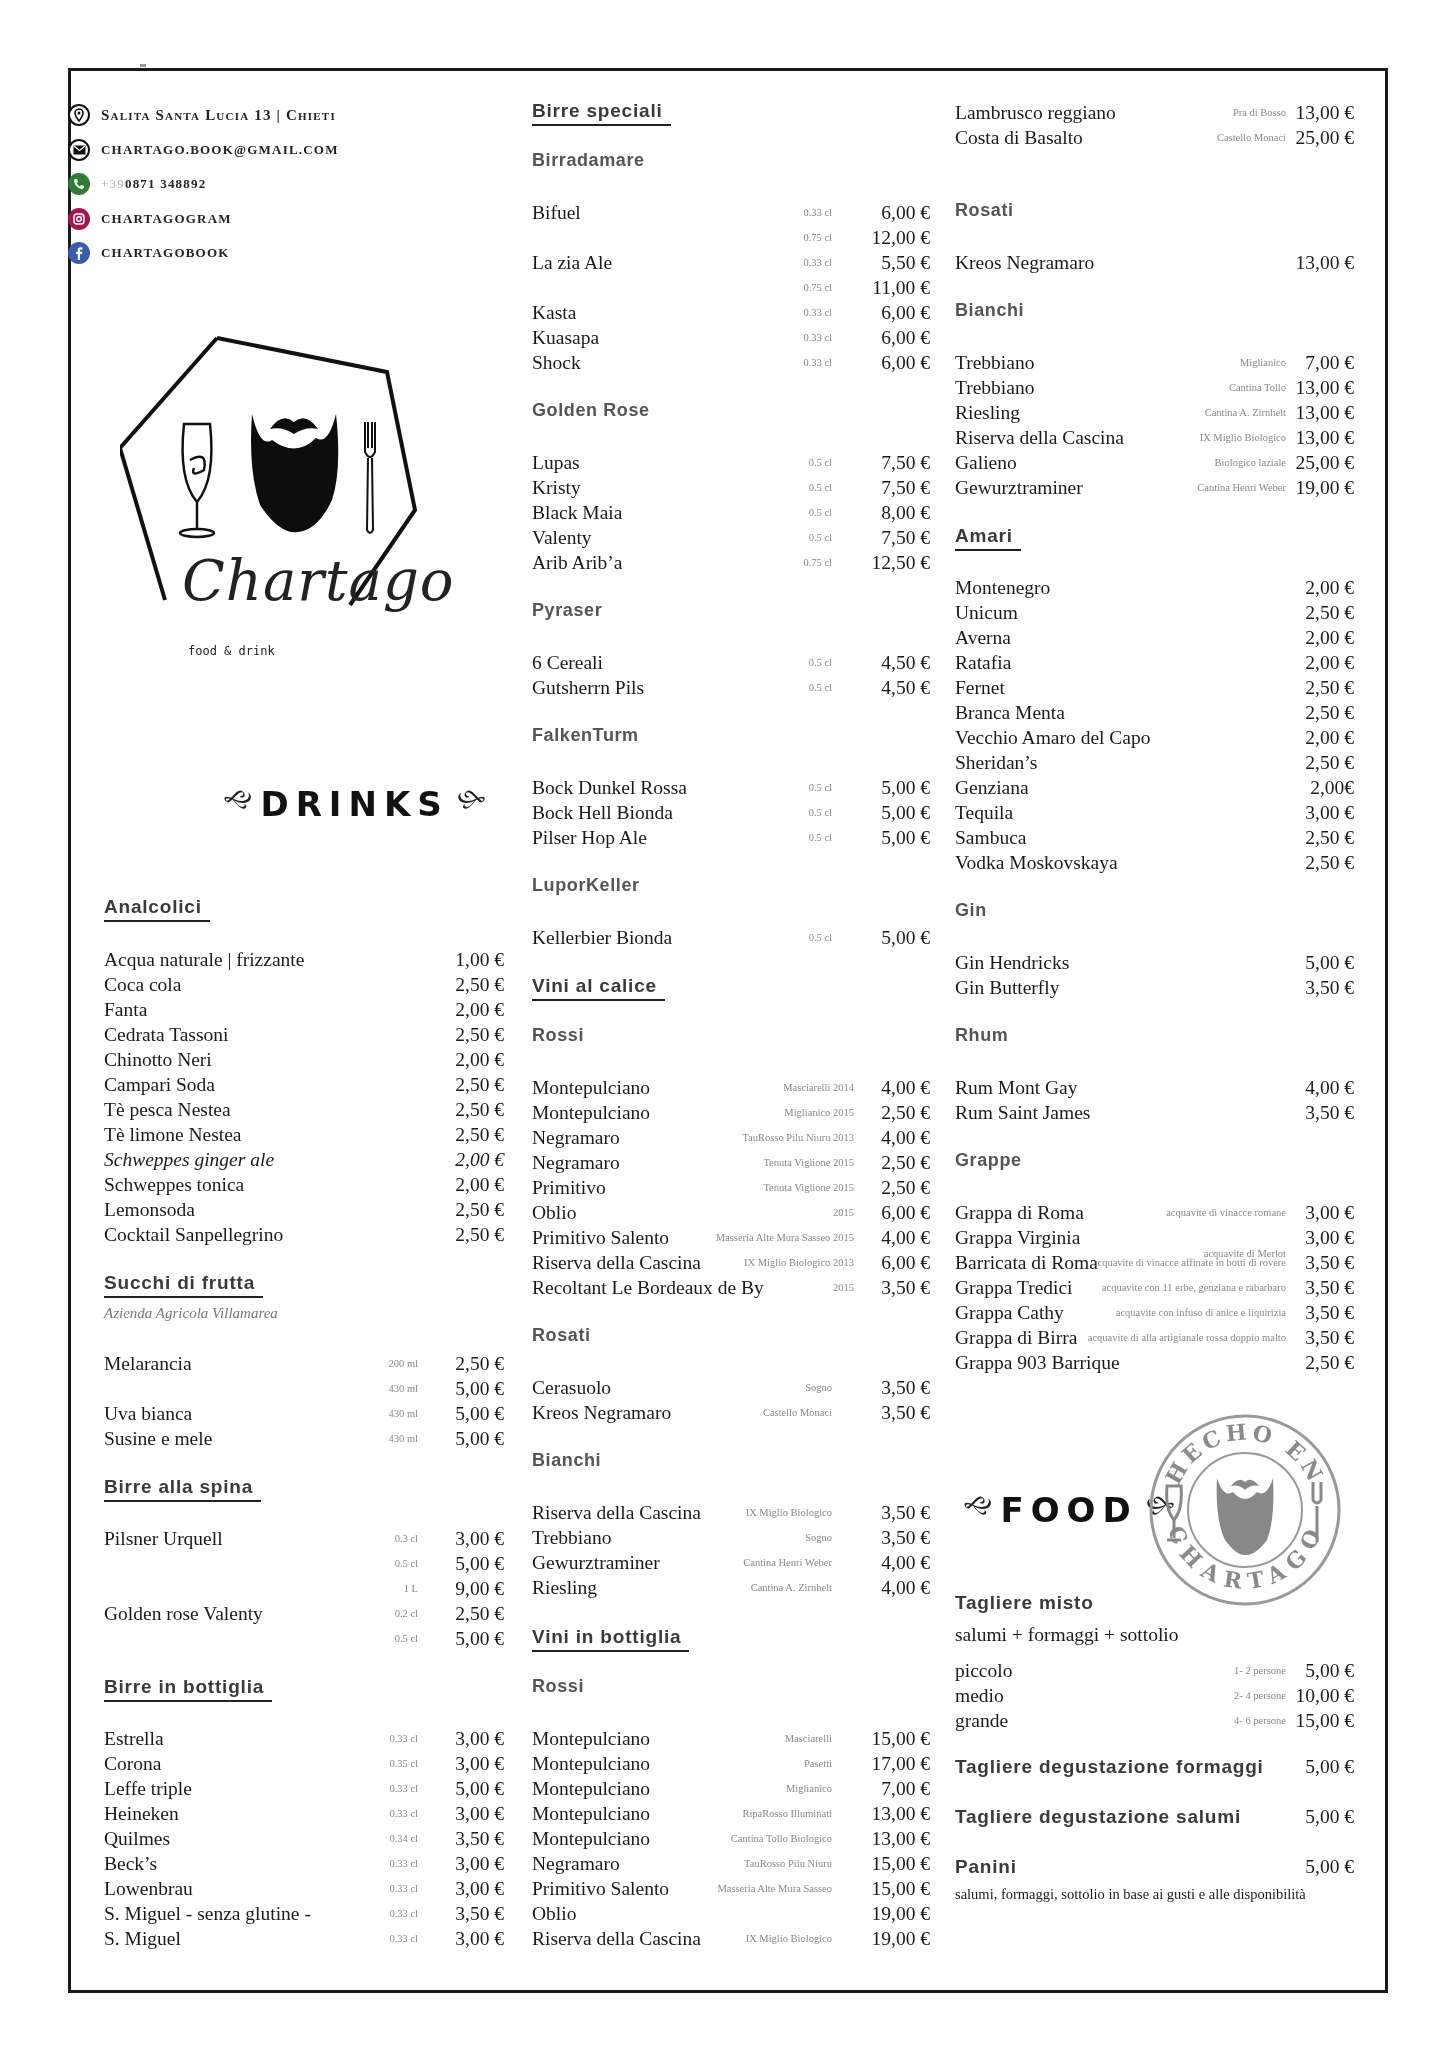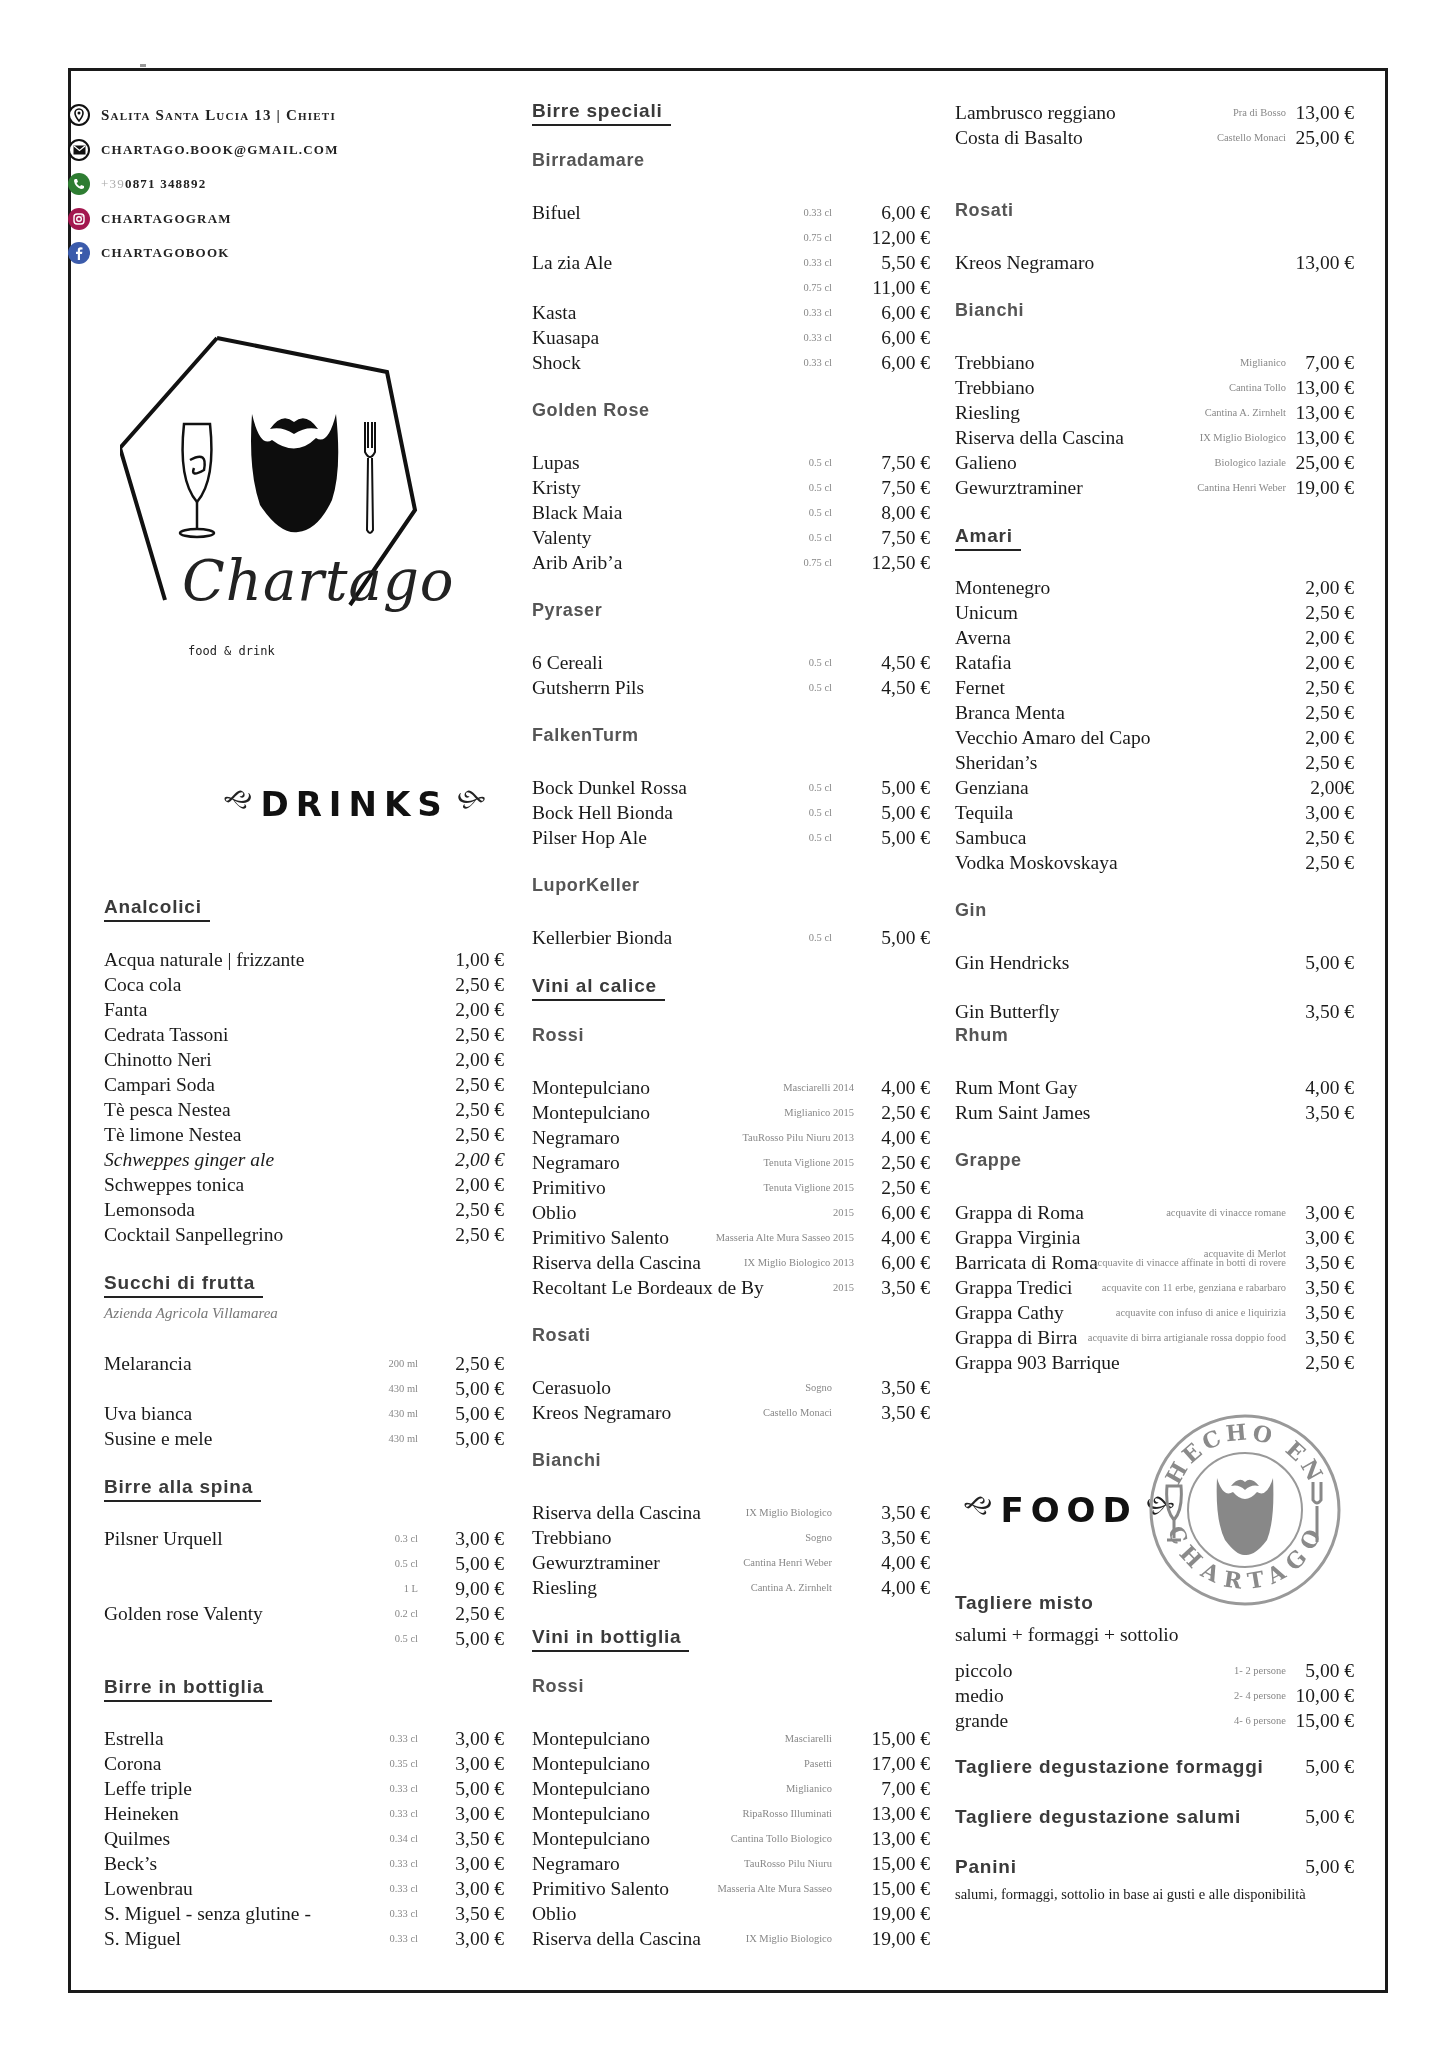--- a/index.html
+++ b/index.html
@@ -568,21 +568,21 @@
     </div>
     <div class="row" style="position: absolute; top: 850px; left: 0px; width: 100%;">
       <span class="name">Vodka Moskovskaya</span>
       <span class="price">2,50 €</span>
     </div>
     <div class="sub-title" style="position: absolute; top: 900px; left: 0px;">Gin</div>
     <div class="row" style="position: absolute; top: 950px; left: 0px; width: 100%;">
       <span class="name">Gin Hendricks</span>
       <span class="price">5,00 €</span>
     </div>
-    <div class="row" style="position: absolute; top: 975px; left: 0px; width: 100%; margin-top: 24px;">
+    <div class="row" style="position: absolute; top: 975px; left: 0px; width: 100%;">
       <span class="name">Gin Butterfly</span>
       <span class="price">3,50 €</span>
     </div>
     <div class="sub-title" style="position: absolute; top: 1025px; left: 0px;">Rhum</div>
     <div class="row" style="position: absolute; top: 1075px; left: 0px; width: 100%;">
       <span class="name">Rum Mont Gay</span>
       <span class="price">4,00 €</span>
     </div>
     <div class="row" style="position: absolute; top: 1100px; left: 0px; width: 100%;">
       <span class="name">Rum Saint James</span>
@@ -609,21 +609,21 @@
       <span class="note" style="right: 68px;">acquavite con 11 erbe, genziana e rabarbaro</span>
       <span class="price">3,50 €</span>
     </div>
     <div class="row" style="position: absolute; top: 1300px; left: 0px; width: 100%;">
       <span class="name">Grappa Cathy</span>
       <span class="note" style="right: 68px;">acquavite con infuso di anice e liquirizia</span>
       <span class="price">3,50 €</span>
     </div>
     <div class="row" style="position: absolute; top: 1325px; left: 0px; width: 100%;">
       <span class="name">Grappa di Birra</span>
-      <span class="note" style="right: 68px;">acquavite di birra artigianale rossa doppio food</span>
+      <span class="note" style="right: 68px;">acquavite di alla artigianale rossa doppio malto</span>
       <span class="price">3,50 €</span>
     </div>
     <div class="row" style="position: absolute; top: 1350px; left: 0px; width: 100%;">
       <span class="name">Grappa 903 Barrique</span>
       <span class="price">2,50 €</span>
     </div>
     <div class="food-item-title" style="position: absolute; top: 1592px; left: 0px;">Tagliere misto</div>
     <div style="position: absolute; top: 1624px; left: 0px; font-size: 19.5px;">salumi + formaggi + sottolio</div>
     <div class="row" style="position: absolute; top: 1658px; left: 0px; width: 100%;">
       <span class="name">piccolo</span>

